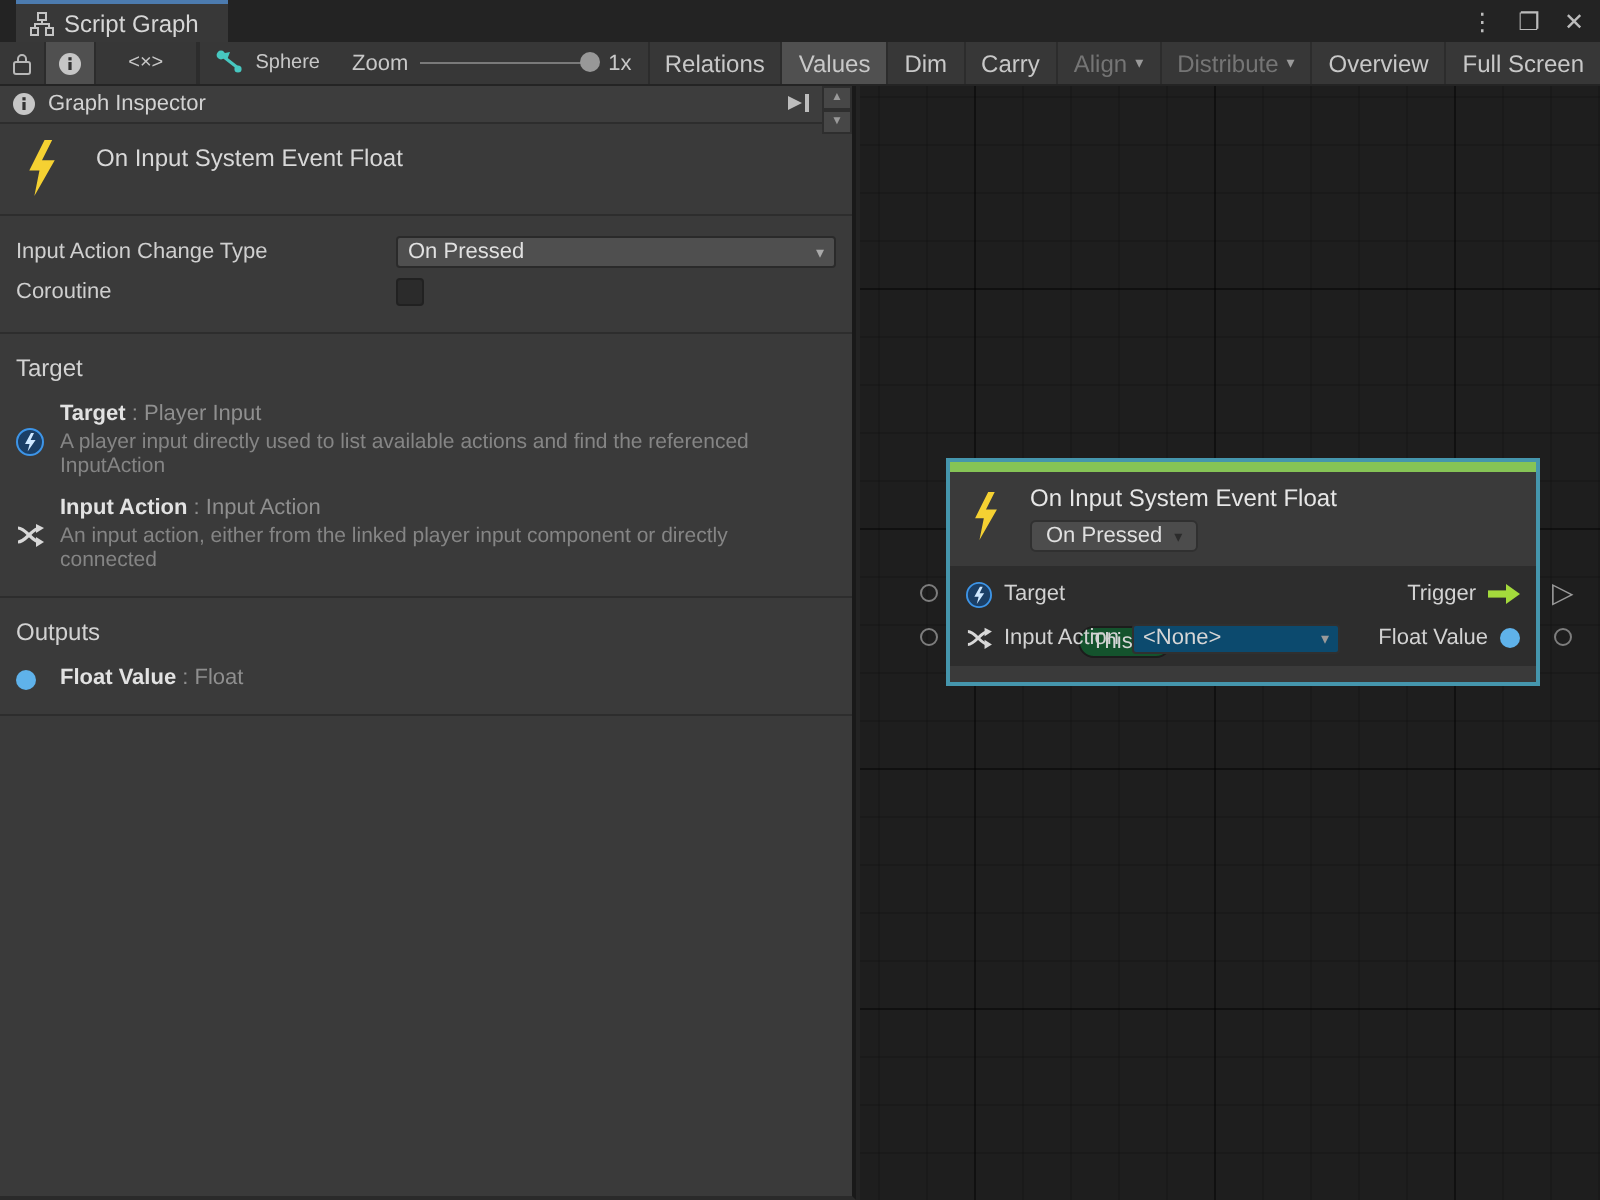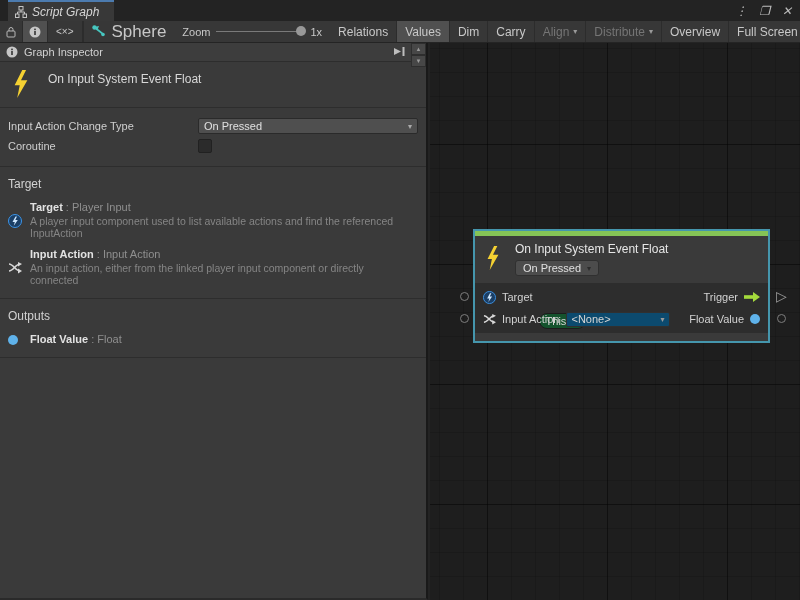--- a/index.html
+++ b/index.html
@@ -1,21 +1,21 @@
 <!DOCTYPE html>
 <html><head>
 <meta charset="utf-8">
 <style>
   * { margin:0; padding:0; box-sizing:border-box; }
   html,body { width:800px; height:600px; background:#232323; overflow:hidden; }
   body { font-family:"Liberation Sans", sans-serif; font-size:11px; color:#c8c8c8; }
   #root { position:relative; width:800px; height:600px; background:#232323; }
 
   
-  .tabbar { position:absolute; left:0; top:0; width:800px; height:14px; background:#232323;font-style:italic; }
+  .tabbar { position:absolute; left:0; top:0; width:800px; height:14px; background:#232323; }
   .tab { position:absolute; left:8px; top:0; width:106px; height:21px; background:#383838;
          border-top:2px solid #4c7baf; display:flex; align-items:center; gap:5px; padding:0 7px; }
   .tab-label { font-size:12px; color:#d6d6d6; white-space:nowrap; }
   .winctrl { position:absolute; top:0; height:21px; display:flex; align-items:center; color:#bcbcbc; }
   .winctrl span { padding:0 6px; font-size:12px; cursor:default; }
   .winctrl { right:2px; }
 
   
   .toolbar { position:absolute; left:0; top:21px; width:800px; height:22px; background:#373737;
              border-bottom:1px solid #242424; display:flex; align-items:stretch; }
@@ -128,21 +128,21 @@
       <span style="font-size:10px;">&lt;×&gt;</span>
     </div>
     <div class="tb-flex" style="border-right:1px solid #2c2c2c; max-width:18px;"></div>
     <div class="tb-btn" style="border-right:none; gap:6px;">
       <svg width="14" height="13" viewBox="0 0 14 13">
         <path d="M2 2 L11 9" stroke="#47c7c0" stroke-width="1.6" fill="none"></path>
         <circle cx="2.5" cy="2.5" r="2.2" fill="#47c7c0"></circle>
         <circle cx="11" cy="9.5" r="1.8" fill="#47c7c0"></circle>
         <path d="M2 2 L7 1 L5.5 5 Z" fill="#47c7c0"></path>
       </svg>
-      <span style="font-size:17px;">Sphere</span>
+      <span style="font-size:10px;">Sphere</span>
     </div>
     <div class="tb-flex" style="max-width:34px;"></div>
     <div class="tb-btn" style="border-right:none;">
       <span style="font-size:11px;">Zoom</span>
       <div class="zoom-track">
         <div class="zoom-knob"></div>
       </div>
       <span style="font-size:11px;">1x</span>
     </div>
     <div class="tb-sep"></div>
@@ -208,21 +208,21 @@
 
       <div class="port-entry">
         <div class="port-icon-col icon-cell">
           <svg width="14" height="14" viewBox="0 0 14 14">
             <circle cx="7" cy="7" r="6.5" fill="#1b3f66" stroke="#3d95e8" stroke-width="1"></circle>
             <path d="M7.5 2.5 L4.5 8 H6.8 L5.8 11.8 L9.8 6 H7.3 L9 2.5 Z" fill="#cfe8ff"></path>
           </svg>
         </div>
         <div>
           <span class="port-name">Target</span><span class="port-type"> : Player Input</span>
-          <div class="port-desc">A player input component used to list available actions and find the referenced InputAction</div>
+          <div class="port-desc">A player input directly used to list available actions and find the referenced InputAction</div>
         </div>
       </div>
 
       <div class="port-entry" style="margin-bottom:0;">
         <div class="port-icon-col icon-cell">
           <svg width="14" height="13" viewBox="0 0 14 13">
             <path d="M1 3 C5 3 8 10 12 10" fill="none" stroke="#d8d8d8" stroke-width="1.6"></path>
             <path d="M1 10 C5 10 8 3 12 3" fill="none" stroke="#d8d8d8" stroke-width="1.6"></path>
             <path d="M10 1 L14 3 L10 5.5 Z" fill="#d8d8d8"></path>
             <path d="M10 7.5 L14 10 L10 12.5 Z" fill="#d8d8d8"></path>

